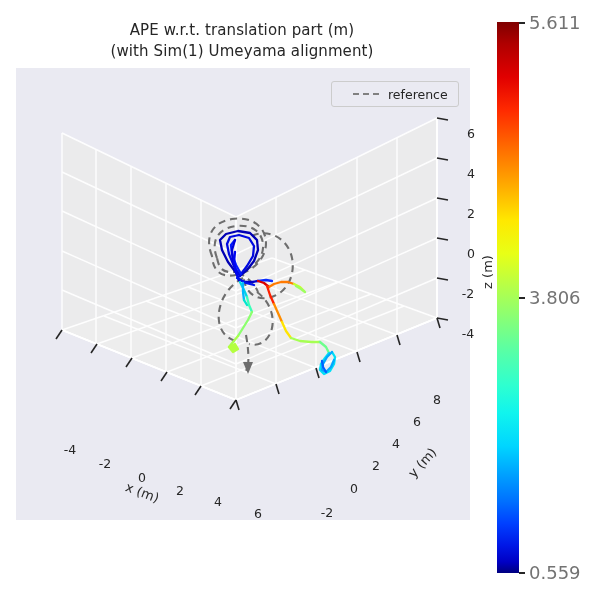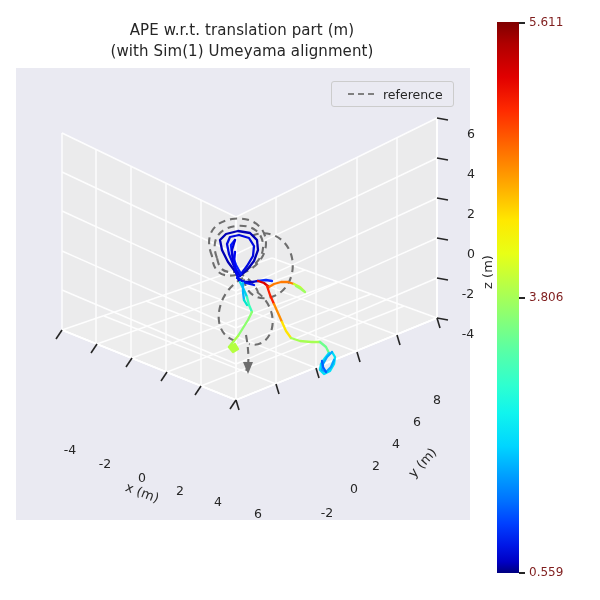--- a/index.html
+++ b/index.html
@@ -58,21 +58,21 @@
     position: absolute;
     left: 331px;
     top: 81px;
     height: 26px;
     box-sizing: border-box;
     background: #eaeaf2;
     border: 1px solid #cccccc;
     border-radius: 3px;
     display: flex;
     align-items: center;
-    padding: 0 10px 0 15px;
+    padding: 0 10px 0 20px;
     gap: 8px;
   }
   #legend .swatch { display:block; }
   #legend .lbl {
     font-size: 12.5px;
     color: #262626;
     white-space: nowrap;
   }
 
   
@@ -113,22 +113,22 @@
   .cb-tick {
     position: absolute;
     left: 22px;
     width: 6px;
     height: 1.6px;
     background: #262626;
   }
   .cb-label {
     position: absolute;
     left: 32px;
-    font-size: 12px;
-    color: #7f1d1d;
+    font-size: 18px;
+    color: #737373;
     transform: translateY(-50%);
     white-space: nowrap;
     text-align: right;
   }
 
   
   .tick-label {
     position: absolute;
     font-size: 12.5px;
     color: #262626;

